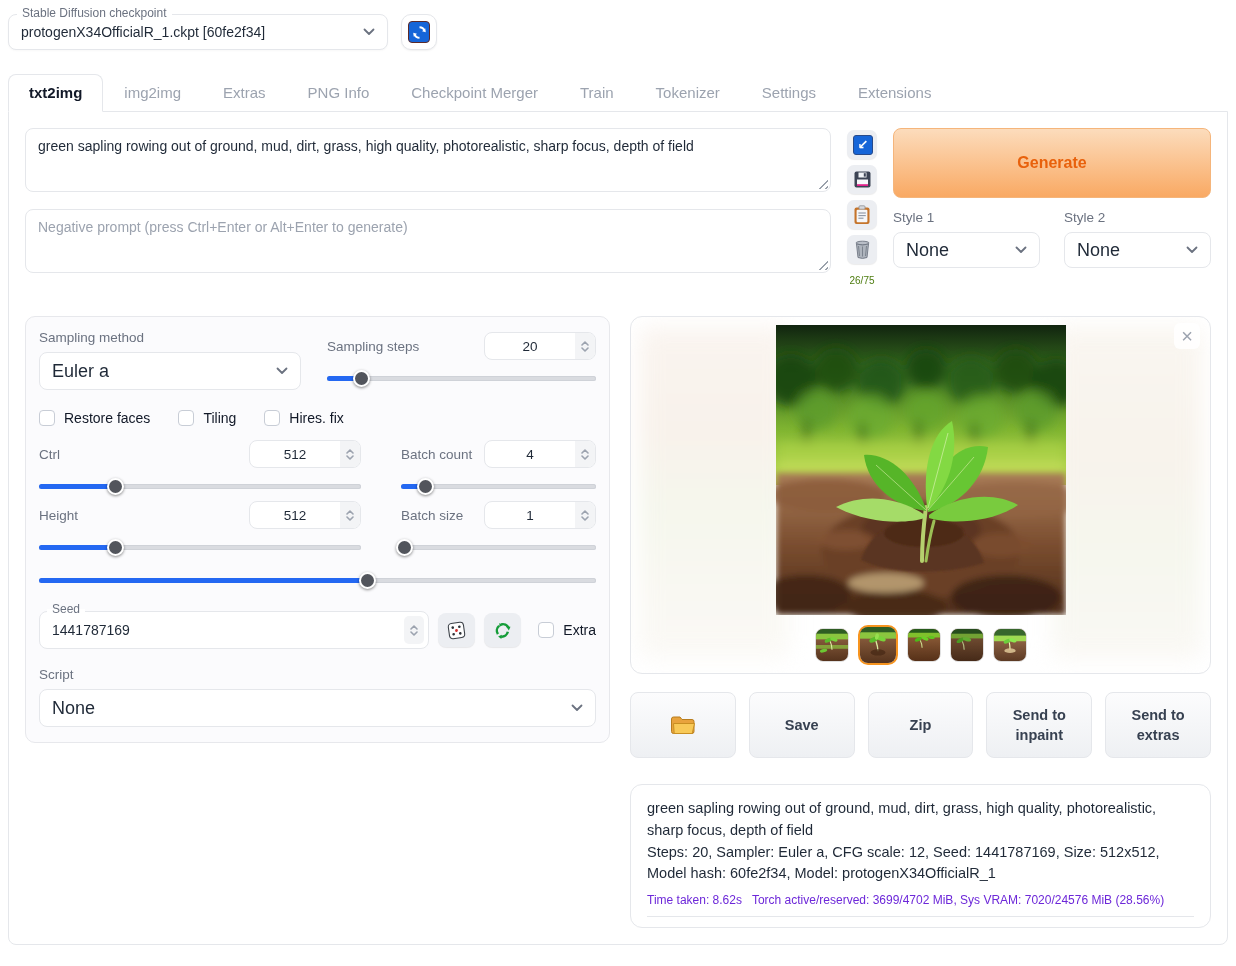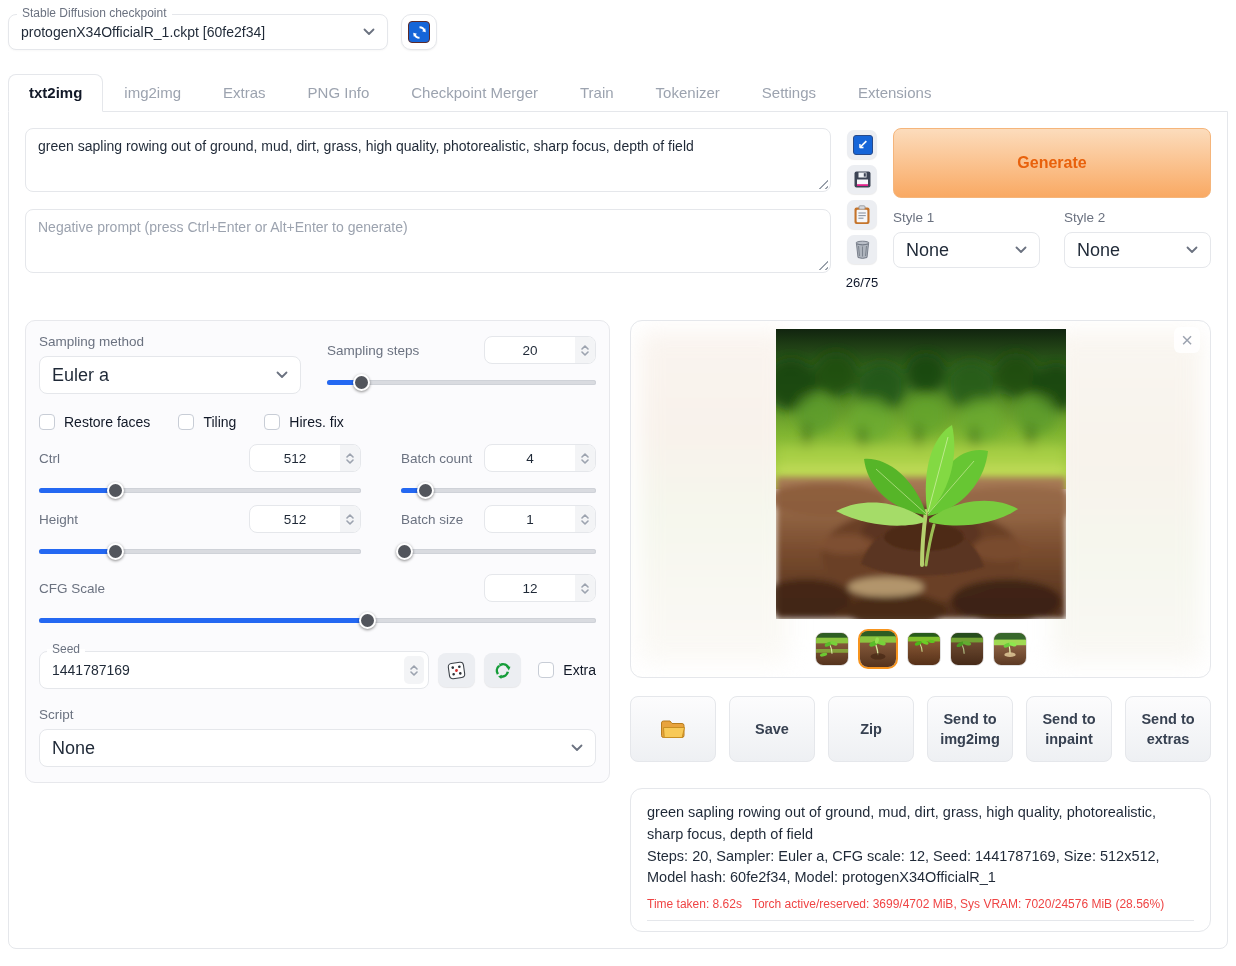--- a/index.html
+++ b/index.html
@@ -60,21 +60,21 @@
   .tools-col { width:30px; display:flex; flex-direction:column; gap:6px; align-items:center; padding-top:2px; }
   .tool-btn {
     width:30px; height:29px; background:#eceef2; border:none; border-radius:7px;
     display:grid; place-items:center; cursor:pointer; box-shadow:0 1px 1px rgba(0,0,0,.08);
   }
   .arrow-glyph {
     width:20px; height:20px; background:#1565d8; border:1px solid #274a8a; border-radius:3px;
     color:#fff; font-weight:700; font-size:13px; line-height:18px; text-align:center;
     font-family:"DejaVu Sans",sans-serif;
   }
-  .token-counter { font-size:13px; color:#0f172a; margin-top:5px; }
+  .token-counter { font-size:10px; color:#4d7c0f; margin-top:5px; }
   .gen-col { width:318px; flex:none; display:flex; flex-direction:column; }
   .generate-btn {
     height:70px; border-radius:8px; border:1px solid #f5b57b; cursor:pointer;
     background:linear-gradient(180deg,#fcdcbc 0%,#f9a963 100%);
     color:#e8610c; font-weight:700; font-size:16px; font-family:inherit;
   }
   .styles-row { display:flex; gap:24px; margin-top:10px; }
   .style-field { flex:1; }
   .mini-label { font-size:13.5px; color:#6b7280; margin:2px 0 7px; }
   .select-box {
@@ -158,21 +158,21 @@
   .thumb.t5 { filter:brightness(1.12) saturate(.9); }
   .out-buttons { display:flex; gap:13px; margin-top:18px; }
   .out-btn {
     flex:1; height:66px; border:1px solid #e5e7eb; border-radius:8px; cursor:pointer;
     background:linear-gradient(180deg,#fcfcfd 0%,#eef0f3 100%);
     font-family:inherit; font-size:14.5px; font-weight:700; color:#374151;
     display:flex; align-items:center; justify-content:center; text-align:center; line-height:1.4; padding:0 8px;
   }
   .info-box { margin-top:26px; border:1px solid #e5e7eb; border-radius:12px; background:#fff; padding:13px 16px 10px; }
   .info-text { font-size:14.5px; color:#1f2937; line-height:1.5; margin:0; }
-  .info-perf { font-size:12px; color:#ef4444; margin:8px 0 0; padding-bottom:9px; border-bottom:1px solid #e5e7eb; }
+  .info-perf { font-size:12px; color:#6d28d9; margin:8px 0 0; padding-bottom:9px; border-bottom:1px solid #e5e7eb; }
   .info-perf .gap { display:inline-block; width:10px; }
 </style>
 </head>
 <body>
 
 <svg width="0" height="0" style="position:absolute" aria-hidden="true">
   <defs>
     <linearGradient id="thumbSoil" x1="0" y1="0" x2="0" y2="1">
       <stop offset="0" stop-color="#9a6b48"></stop>
         <stop offset="1" stop-color="#55331d"></stop>
@@ -445,34 +445,20 @@
               <div class="slider-track">
                   <div class="slider-fill" style="width:2%"></div>
                 </div>
               <div class="slider-thumb" style="left:2%"></div>
             </div>
           </div>
         </div>
       </div>
 
       <div class="cfg-block">
-        <div class="inline-head">
-          <span class="sp-label">CFG Scale</span>
-          <div class="num-input">
-            <span class="num-val">12</span>
-            <span class="spinner">
-              <svg width="8" height="5" viewBox="0 0 8 5">
-                  <polyline points="1,4 4,1 7,4"></polyline>
-                </svg>
-              <svg width="8" height="5" viewBox="0 0 8 5">
-                  <polyline points="1,1 4,4 7,1"></polyline>
-                </svg>
-            </span>
-          </div>
-        </div>
         <div class="slider">
           <div class="slider-track">
               <div class="slider-fill" style="width:59%"></div>
             </div>
           <div class="slider-thumb" style="left:59%"></div>
         </div>
       </div>
 
       <div class="seed-row">
         <div class="seed-box">
@@ -654,21 +640,20 @@
 
       <div class="out-buttons">
         <button class="out-btn">
           <svg width="26" height="21" viewBox="0 0 26 21">
             <path d="M1.5,4 a2,2 0 0 1 2,-2 h6.5 l2,2.5 h10 a2,2 0 0 1 2,2 v10 a2,2 0 0 1 -2,2 h-18.5 a2,2 0 0 1 -2,-2 Z" fill="#e8a33d" stroke="#b87d1e" stroke-width="1"></path>
             <path d="M3.5,8.5 h21 l-2.3,10 h-18 Z" fill="#f8c957" stroke="#c98f22" stroke-width="1"></path>
           </svg>
         </button>
         <button class="out-btn">Save</button>
         <button class="out-btn">Zip</button>
-        <button class="out-btn">Send to img2img</button>
         <button class="out-btn">Send to inpaint</button>
         <button class="out-btn">Send to extras</button>
       </div>
 
       <div class="info-box">
         <p class="info-text">green sapling rowing out of ground, mud, dirt, grass, high quality, photorealistic, sharp focus, depth of field</p>
         <p class="info-text">Steps: 20, Sampler: Euler a, CFG scale: 12, Seed: 1441787169, Size: 512x512, Model hash: 60fe2f34, Model: protogenX34OfficialR_1</p>
         <p class="info-perf"><span>Time taken: 8.62s</span><span class="gap"></span><span>Torch active/reserved: 3699/4702 MiB, Sys VRAM: 7020/24576 MiB (28.56%)</span></p>
       </div>
     </div>

